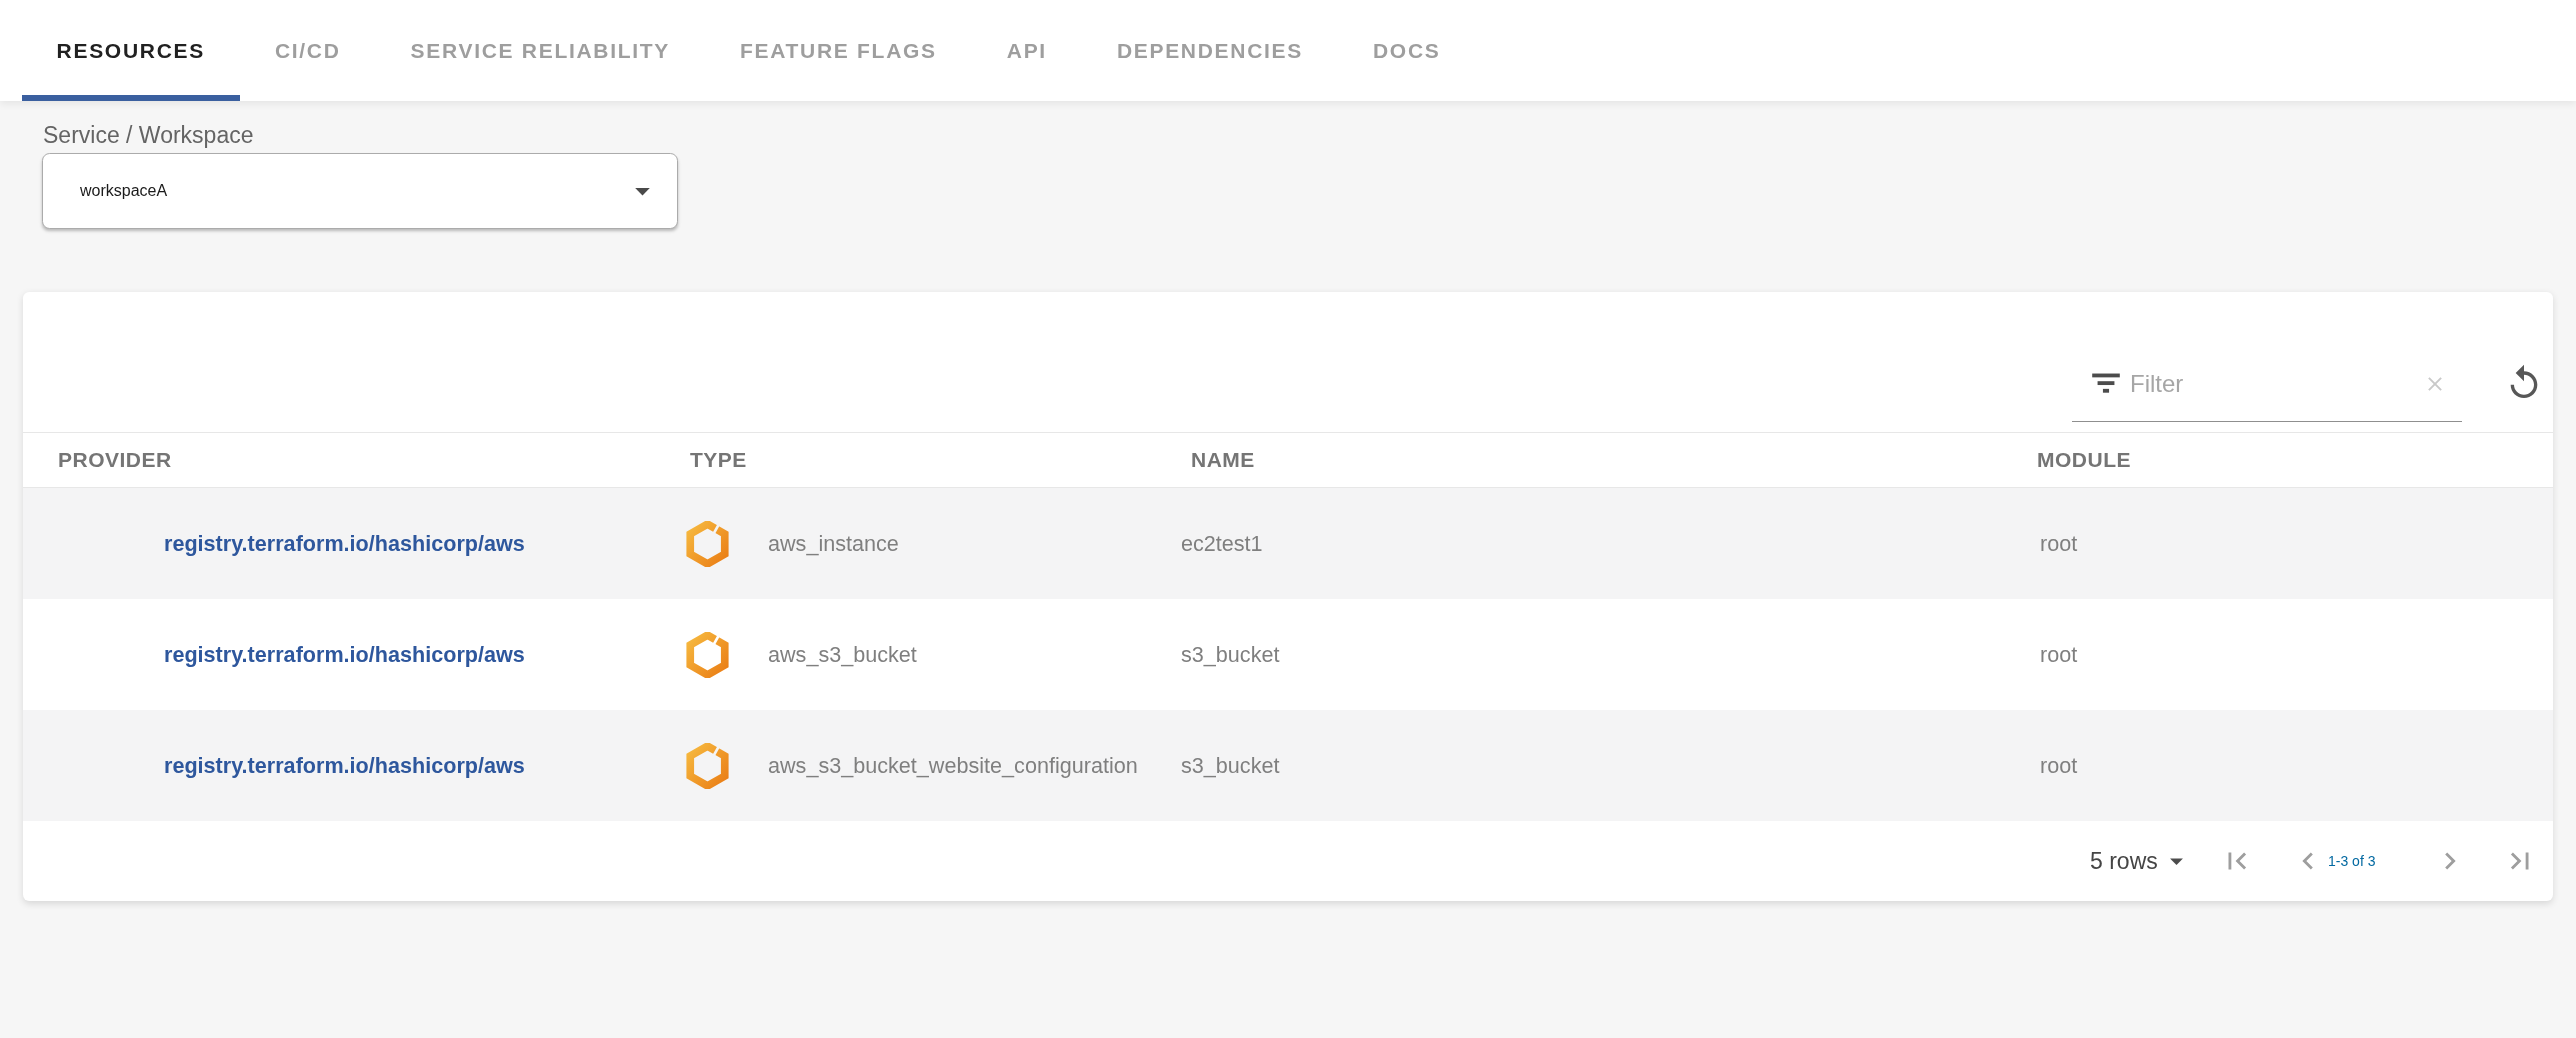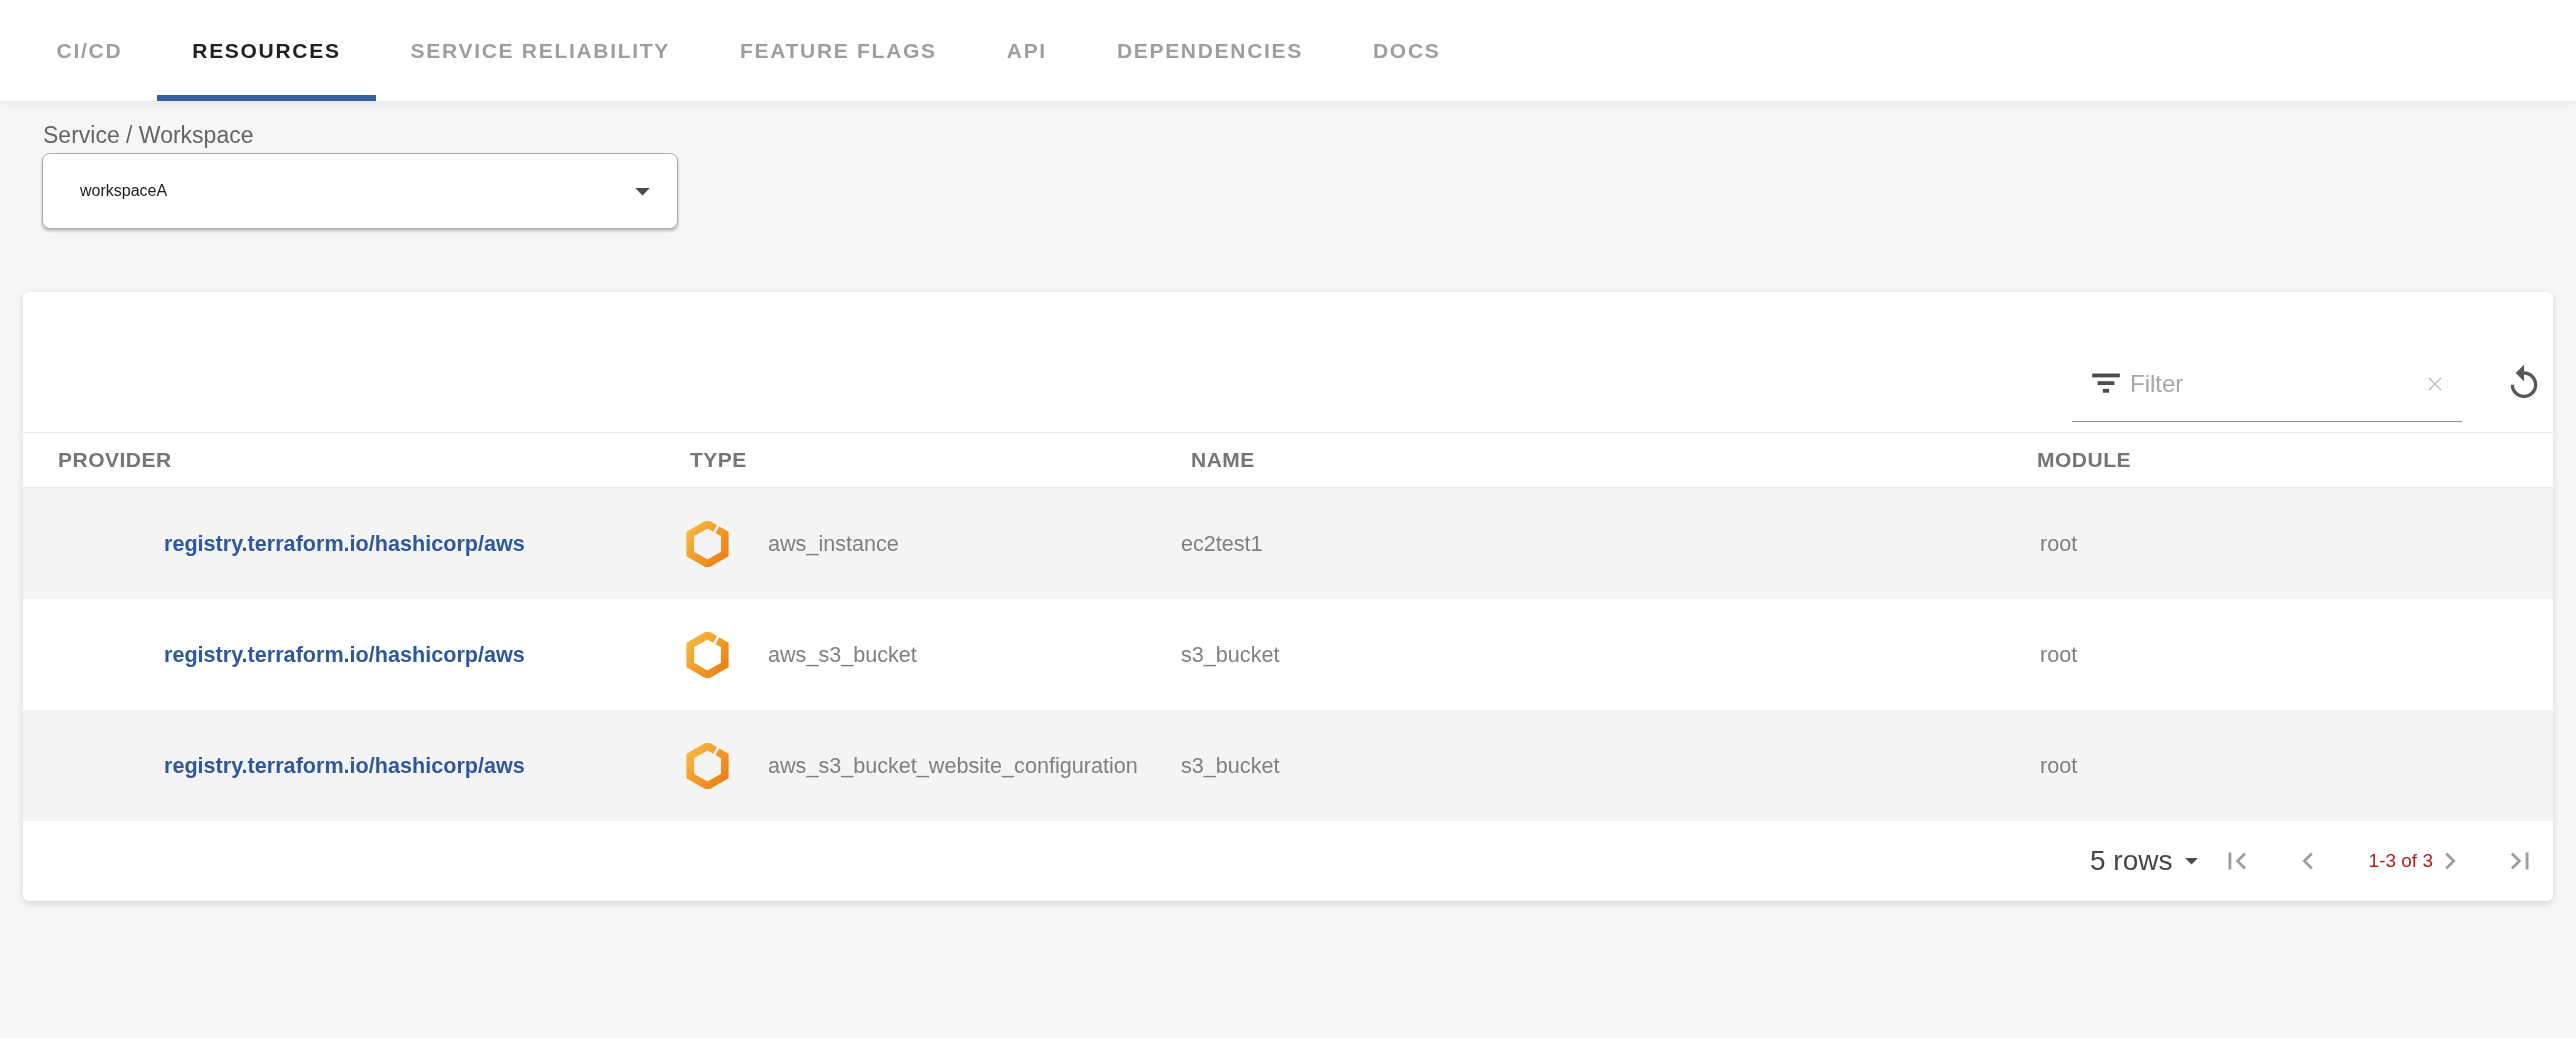--- a/index.html
+++ b/index.html
@@ -59,52 +59,52 @@
   .c-provider{left:133px;}
   .provider-link{font-size:21.6px;font-weight:700;color:var(--link);text-decoration:none;cursor:pointer;margin-left:8px;}
   .c-type{left:663px;display:flex;align-items:center;gap:19px;}
   .hex{width:43px;height:46px;flex:0 0 auto;}
   .type-label{padding-left:20px;}
   .c-name{left:1158px;} .c-module{left:2017px;}
 
   
   .tfoot{position:absolute;left:0;top:529px;width:100%;height:79px;}
   .rows-select{position:absolute;left:2067px;top:50%;transform:translateY(-50%);display:flex;align-items:center;gap:3.1px;cursor:pointer;}
-  .rows-select span{font-size:28px;color:#454545;}
+  .rows-select span{font-size:23px;color:#454545;}
   .rows-select svg{width:31px;height:31px;fill:#4c4c4c;}
   .pg-btn{position:absolute;top:50%;transform:translateY(-50%);width:40px;height:40px;background:none;border:none;padding:0;
     display:flex;align-items:center;justify-content:center;cursor:pointer;}
   .pg-btn svg{width:34px;height:34px;fill:#9e9e9e;}
   #pg-first{left:2194px;} #pg-prev{left:2265px;} #pg-next{left:2407px;} #pg-last{left:2477px;}
-  .range{position:absolute;left:2305px;top:50%;transform:translateY(-50%);width:105px;text-align:right;font-size:19px;color:#b91c1c;}
+  .range{position:absolute;left:2305px;top:50%;transform:translateY(-50%);width:105px;text-align:left;font-size:14px;color:#0369a1;}
   .svgdefs{position:absolute;width:0;height:0;}
   .g1{stop-color:var(--hex-light);} .g2{stop-color:var(--hex-dark);}
 </style>
 </head>
 <body>
 
 <svg class="svgdefs" aria-hidden="true">
   <defs>
     <linearGradient id="hexgrad" x1="0" y1="0" x2="1" y2="1">
       <stop class="g1" offset="0"></stop>
       <stop class="g2" offset="1"></stop>
     </linearGradient>
   </defs>
 </svg>
 
 <div id="app">
 
   <header class="tabbar">
 
-  <div class="tab">
-    <span class="tab-label">CI/CD</span>
-  </div>
-
   <div class="tab active">
     <span class="tab-label">RESOURCES</span>
+  </div>
+
+  <div class="tab">
+    <span class="tab-label">CI/CD</span>
   </div>
 
   <div class="tab">
     <span class="tab-label">SERVICE RELIABILITY</span>
   </div>
 
   <div class="tab">
     <span class="tab-label">FEATURE FLAGS</span>
   </div>
 

